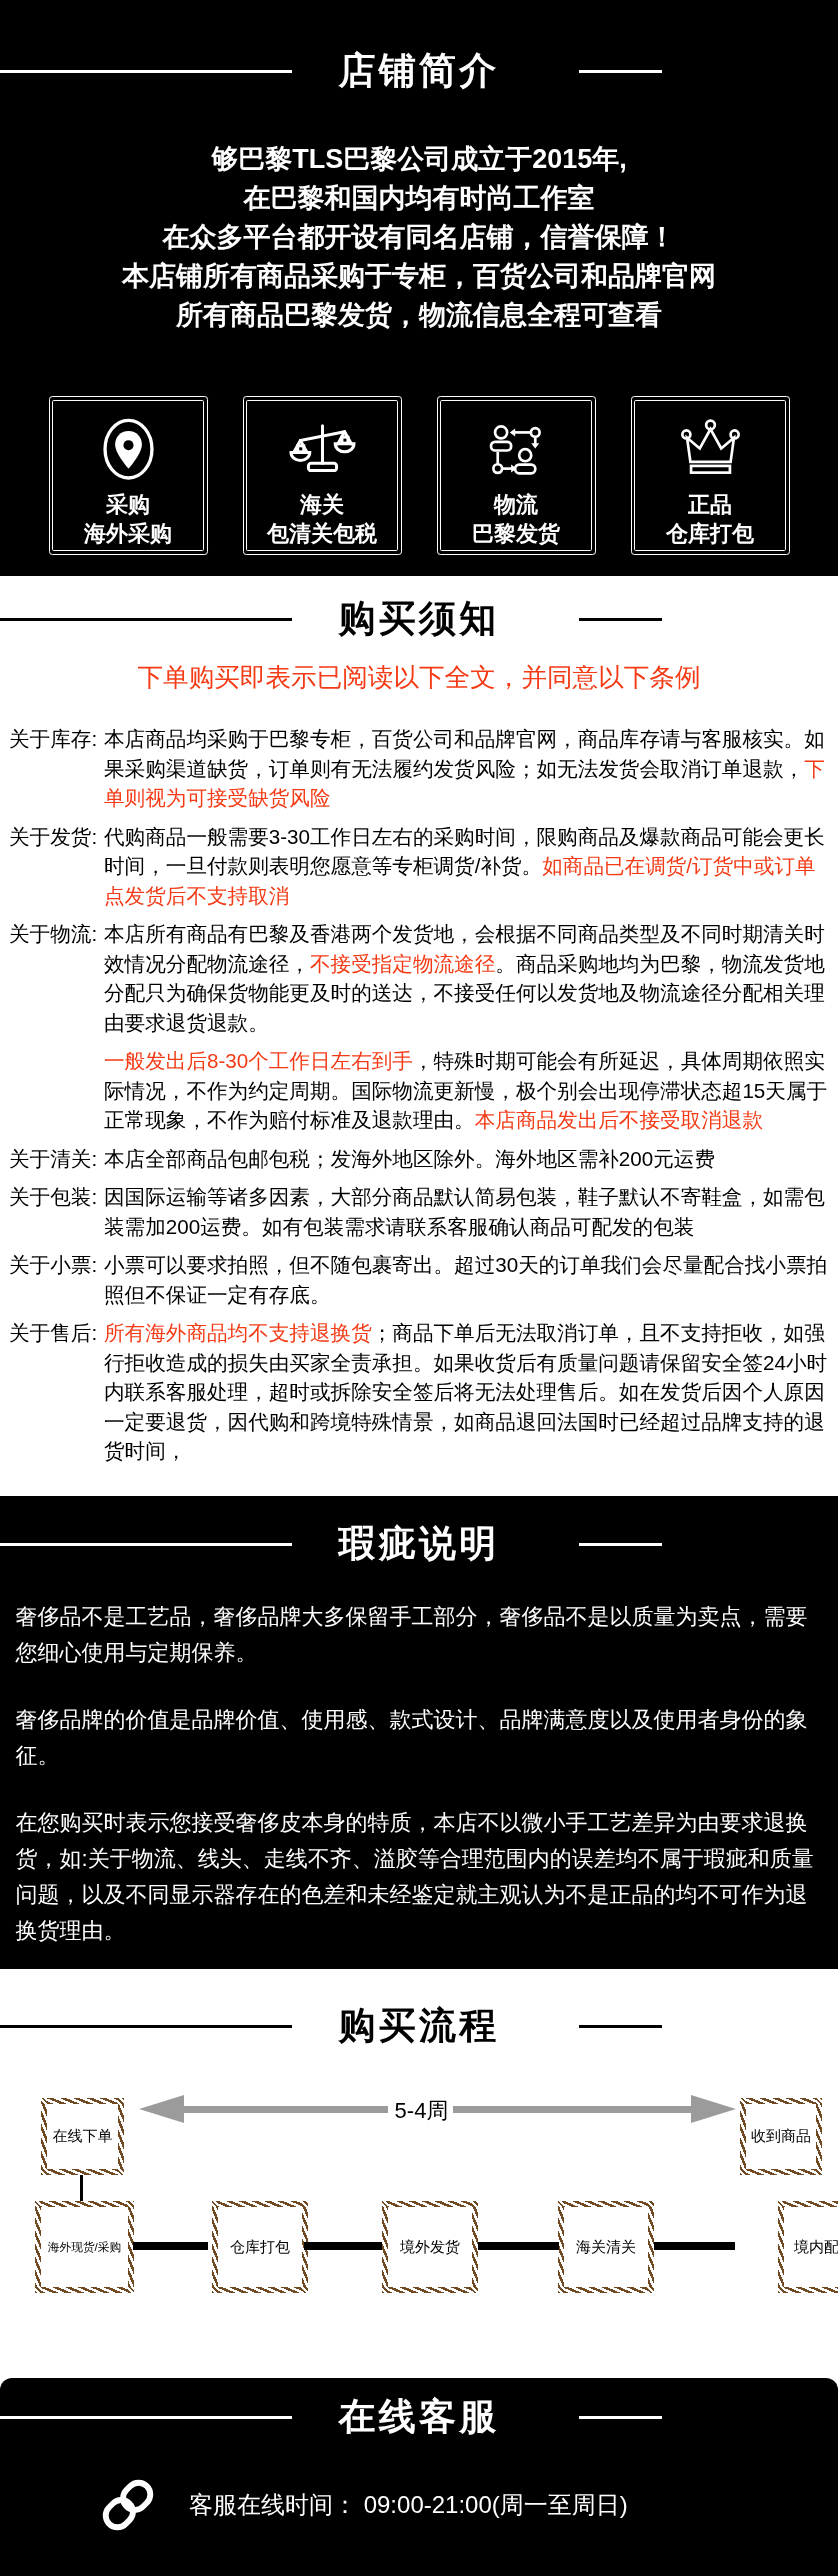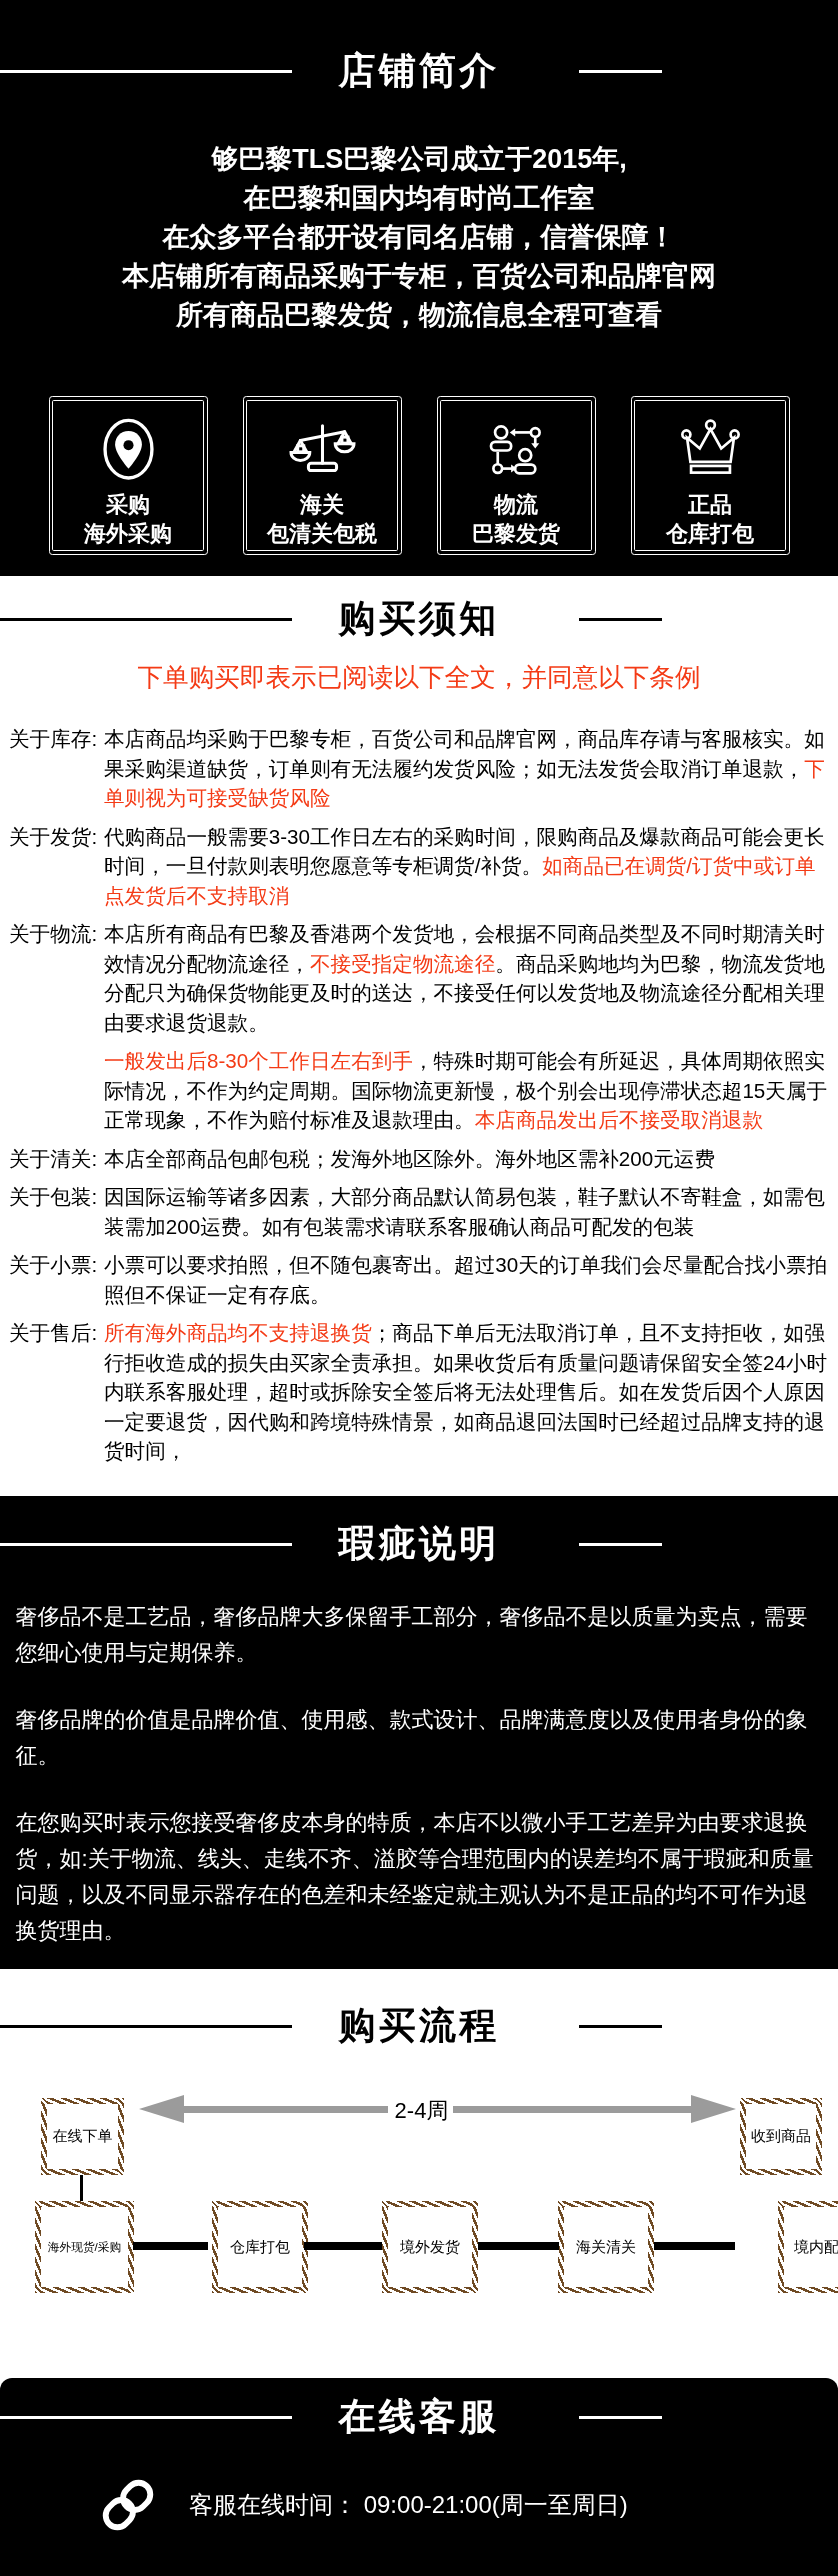--- a/index.html
+++ b/index.html
@@ -232,21 +232,21 @@
 
     <div class="stripebox" style="left:41px;top:129px;width:83px;height:77px;">
       <span class="lbl">在线下单</span>
     </div>
     <div class="stripebox" style="left:740px;top:129px;width:82px;height:77px;">
       <span class="lbl">收到商品</span>
     </div>
 
     <div class="head left" style="left:139px;"></div>
     <div class="bar" style="left:180px;width:208px;"></div>
-    <div class="duration">2-4周</div>
+    <div class="duration">5-4周</div>
     <div class="bar" style="left:453px;width:238px;"></div>
     <div class="head right" style="left:691px;"></div>
 
     <div class="vline"></div>
 
     <div class="stripebox small" style="left:35px;top:232px;width:99px;height:92px;">
       <span class="lbl">海外现货/采购</span>
     </div>
     <div class="stripebox" style="left:212px;top:232px;width:96px;height:92px;">
       <span class="lbl">仓库打包</span>

